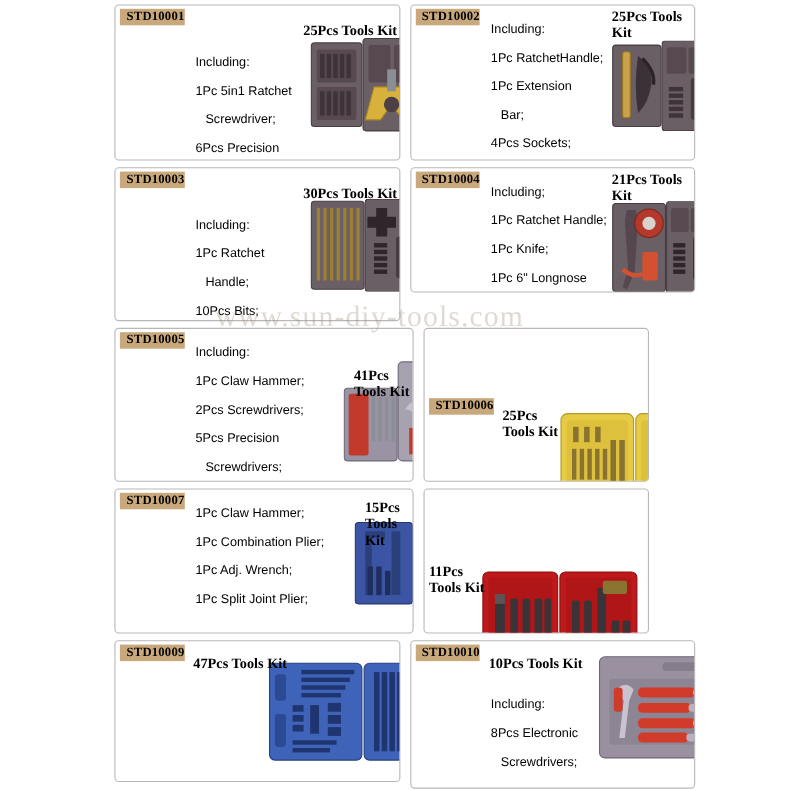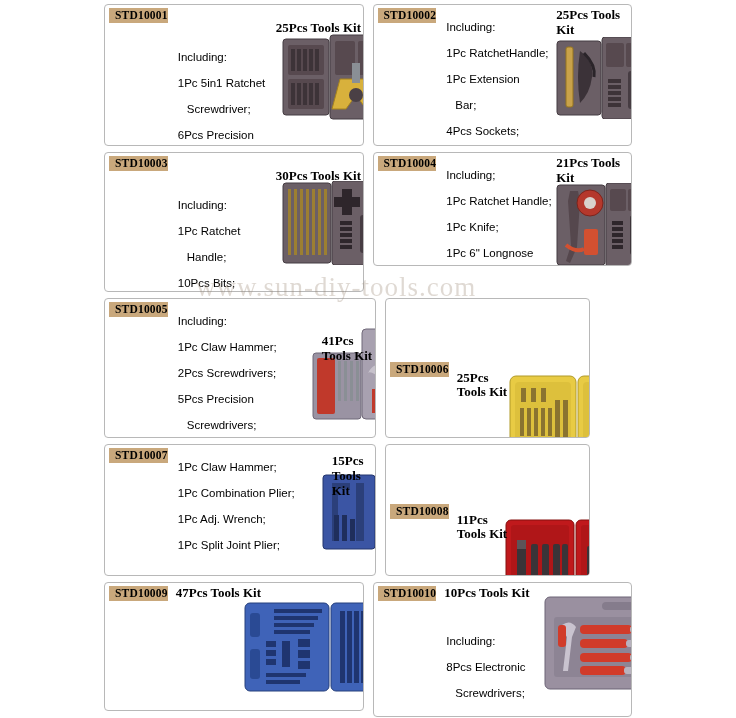--- a/index.html
+++ b/index.html
@@ -134,21 +134,21 @@
   .lay-a .spec { padding-top: 32px; width: 110px; }
 
   .lay-b .kit-title { left: 116px; top: 3px; }
   .lay-b .spec { padding-top: 2px; width: 118px; }
 
   .lay-c .kit-title { left: 150px; top: 10px; margin-top: 25px; }
   .lay-c .spec { padding-top: 2px; width: 142px; }
 
   .lay-d .kit-title { left: 4px; top: 3px; width: 110px; }
 
-  .lay-e .kit-title { left: 4px; top: 3px; }
+  .lay-e .kit-title { left: 4px; top: 13px; }
   .lay-e .spec { padding-top: 22px; width: 125px; }
 </style>
 </head>
 <body>
 
 <div id="page">
 
   <div class="watermark">www.sun-diy-tools.com</div>
 
   <div class="grid">
@@ -511,23 +511,20 @@
               <rect x="122" y="10" width="5" height="56" fill="#b9c2d8"></rect>
               <rect x="131" y="10" width="5" height="56" fill="#b9c2d8"></rect>
               <path d="M144 14 q12 12 8 28 q-2 14 -8 22 q-5 -26 0 -50 z" fill="#1f2e5c"></path>
             </svg>
           </div>
         </div>
 
       </div>
 
       <div class="panel narrow lay-d" style="height:132px">
-        <div class="panel-hdr">
-          <span class="code">STD10008</span>
-        </div>
         <div class="panel-body">
           <div class="kit-title" style="width:52px">11Pcs Tools Kit</div>
           <div class="photo" style="left:52px;top:6px;">
             <svg width="142" height="98" viewBox="0 0 142 98">
               <rect x="1" y="4" width="68" height="92" rx="5" fill="#c0191c" stroke="#85100f"></rect>
               <rect x="6" y="9" width="58" height="82" rx="3" fill="#b01618"></rect>
               <g fill="#3a3438">
                 <rect x="12" y="26" width="9" height="58" rx="2"></rect>
                 <rect x="26" y="28" width="7" height="56" rx="2"></rect>
                 <rect x="37" y="28" width="7" height="56" rx="2"></rect>

